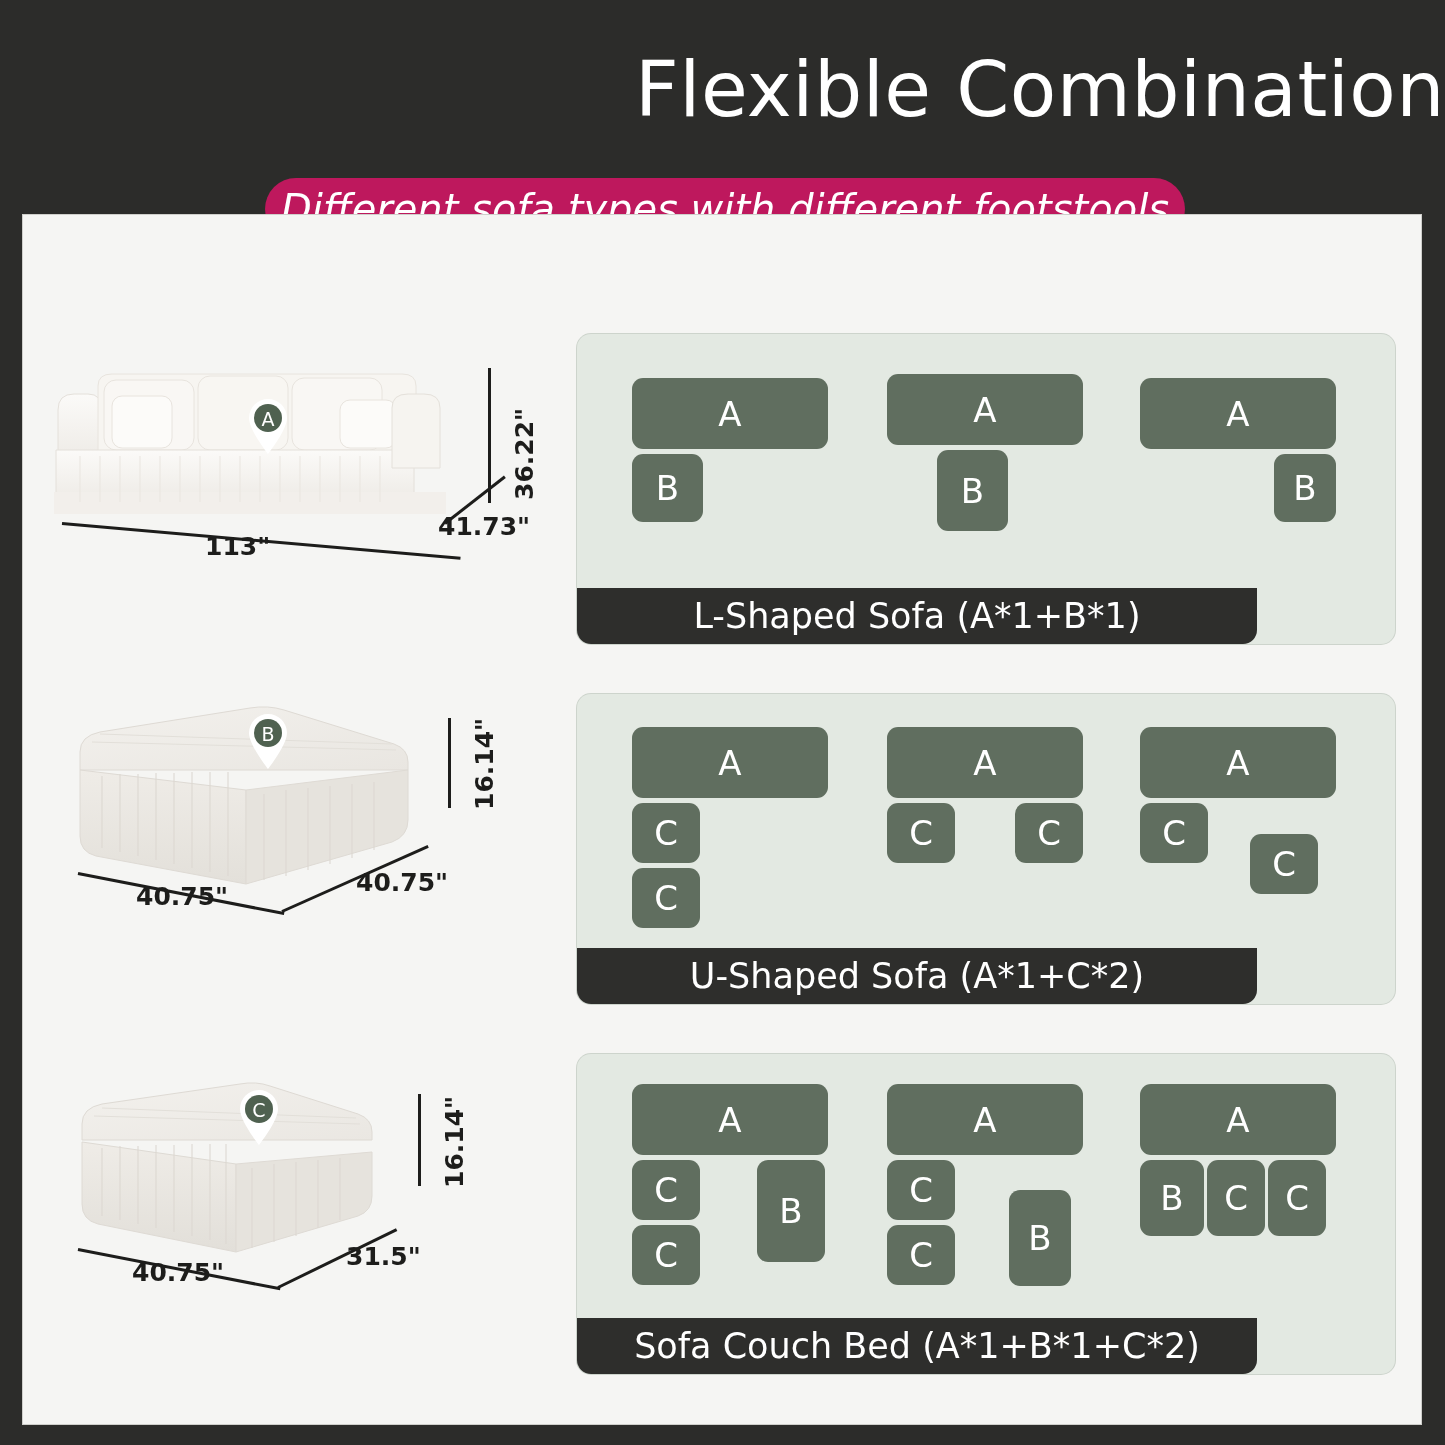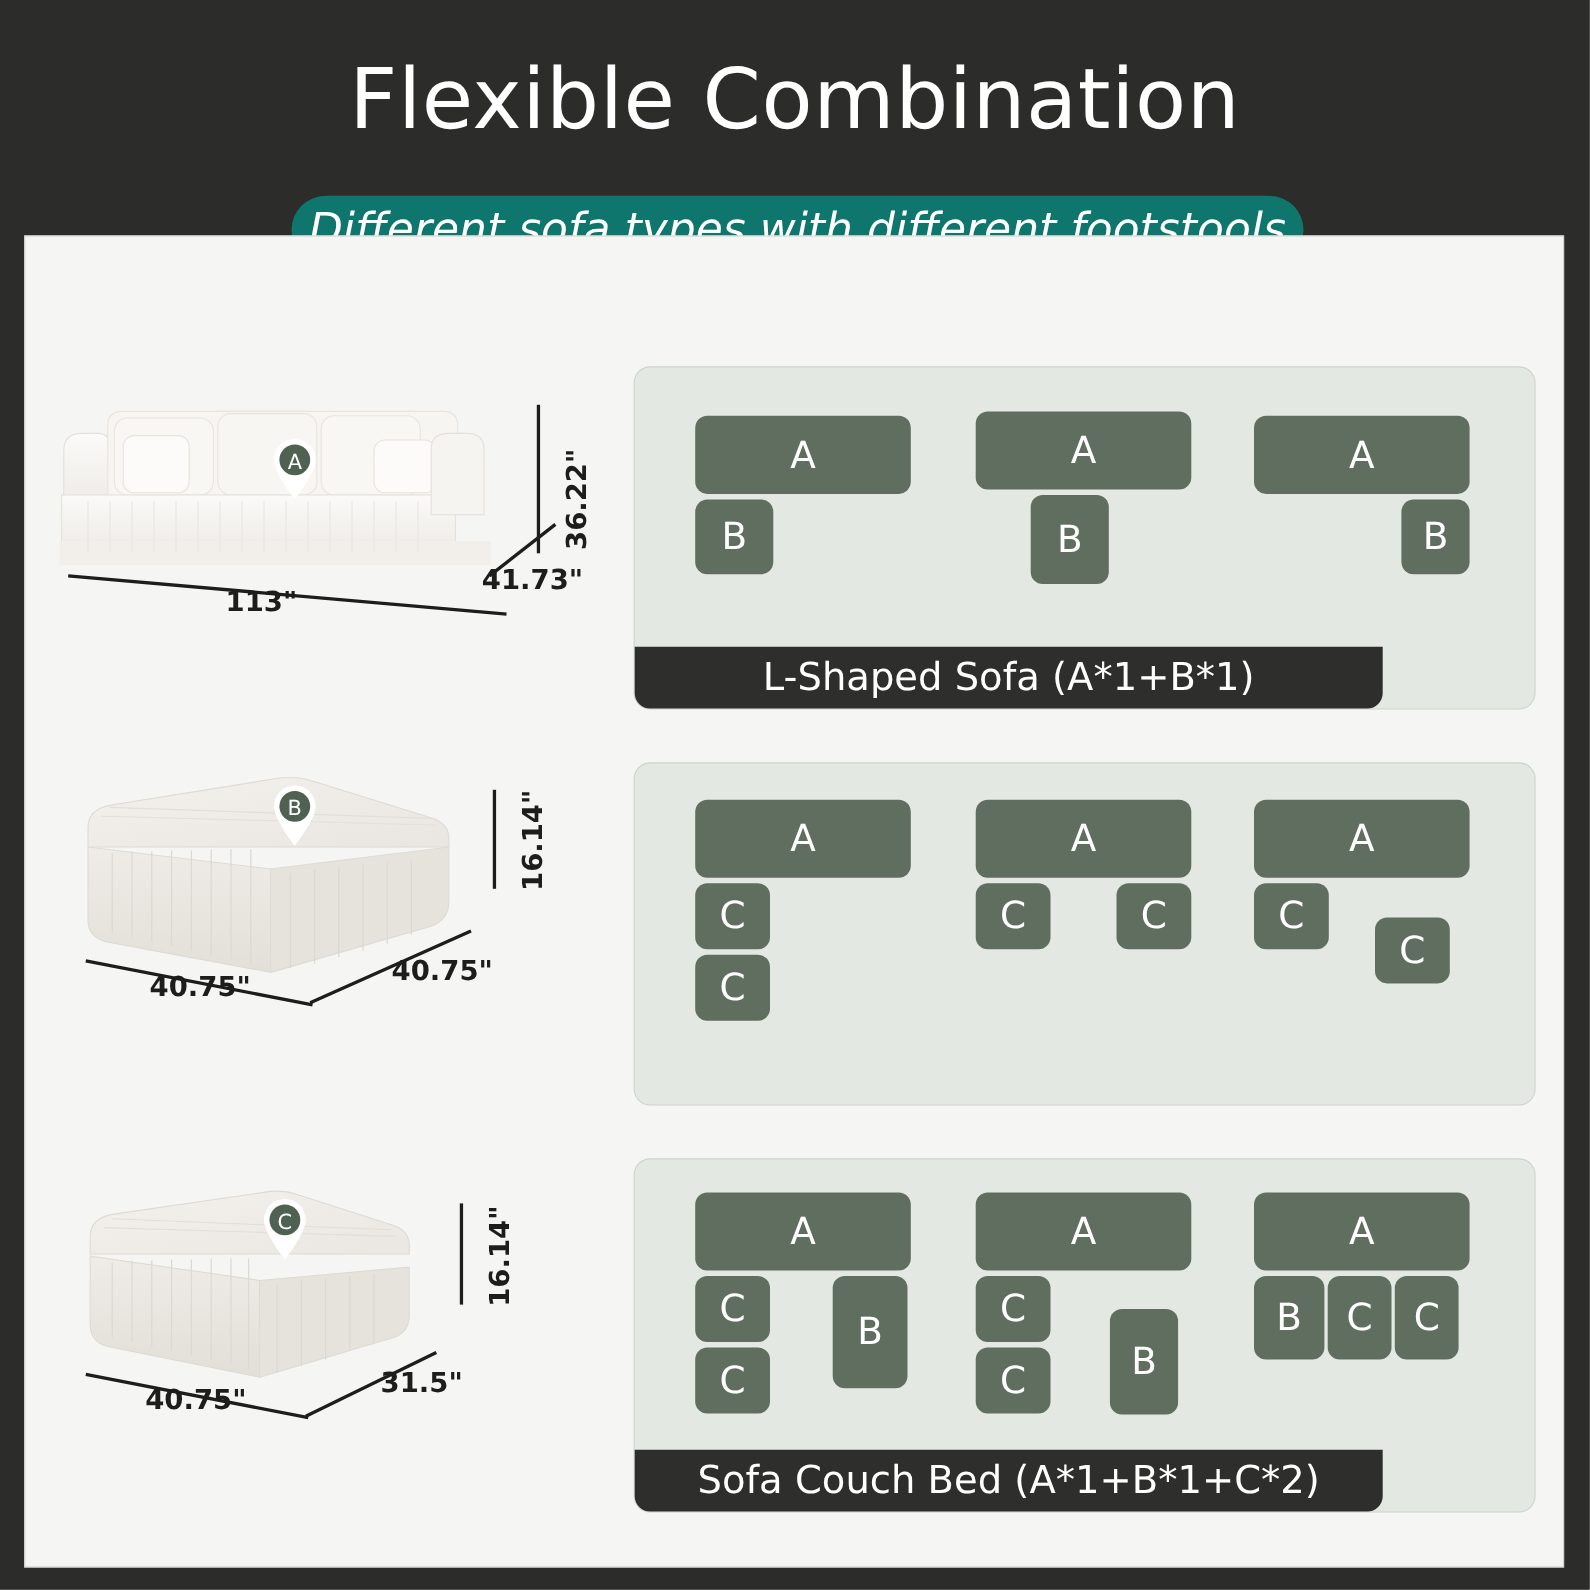--- a/index.html
+++ b/index.html
@@ -14,33 +14,33 @@
     background: #2c2c2a;
     font-family: "Liberation Sans", sans-serif;
     overflow: hidden;
   }
 
   
   .hero-title {
     position: absolute;
     left: 0; top: 52px;
     width: 1445px;
-    text-align: center;
+    text-align: right;
     color: #ffffff;
     font-size: 76px;
     line-height: 1.0;
     letter-spacing: 0.5px;
     font-weight: 400;
     font-family: "DejaVu Sans", sans-serif;
   }
   .subtitle-pill {
     position: absolute;
     left: 265px; top: 178px;
     width: 920px; height: 62px;
-    background: #0f766e;
+    background: #be185d;
     border-radius: 31px;
     display: flex;
     align-items: center;
     justify-content: center;
   }
   .subtitle-text {
     color: #ffffff;
     font-size: 40px;
     font-style: italic;
     font-family: "DejaVu Sans", sans-serif;
@@ -342,20 +342,21 @@
           <div class="blk" style="left: 310px; top: 33px; width: 196px; height: 71px;">A</div>
           <div class="blk" style="left: 310px; top: 109px; width: 68px; height: 60px;">C</div>
           <div class="blk" style="left: 438px; top: 109px; width: 68px; height: 60px;">C</div>
         </div>
         <div>
           <div class="blk" style="left: 563px; top: 33px; width: 196px; height: 71px;">A</div>
           <div class="blk" style="left: 563px; top: 109px; width: 68px; height: 60px;">C</div>
           <div class="blk" style="left: 673px; top: 140px; width: 68px; height: 60px;">C</div>
         </div>
       </div>
+    <div class="panel-caption" style="top:254px;">U-Shaped Sofa (A*1+C*2)</div>
   </div>
 
   <div class="panel" style="top:1054px; height:320px;">
     <div class="panel-stage" id="stage2" style="height:264px;">
         <div>
           <div class="blk" style="left: 55px; top: 30px; width: 196px; height: 71px;">A</div>
           <div class="blk" style="left: 55px; top: 106px; width: 68px; height: 60px;">C</div>
           <div class="blk" style="left: 55px; top: 171px; width: 68px; height: 60px;">C</div>
           <div class="blk" style="left: 180px; top: 106px; width: 68px; height: 102px;">B</div>
         </div>

